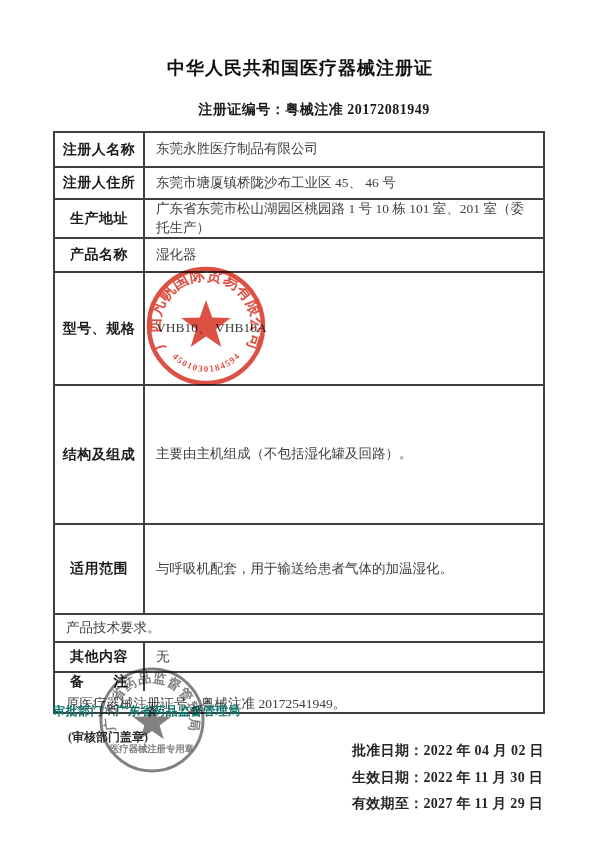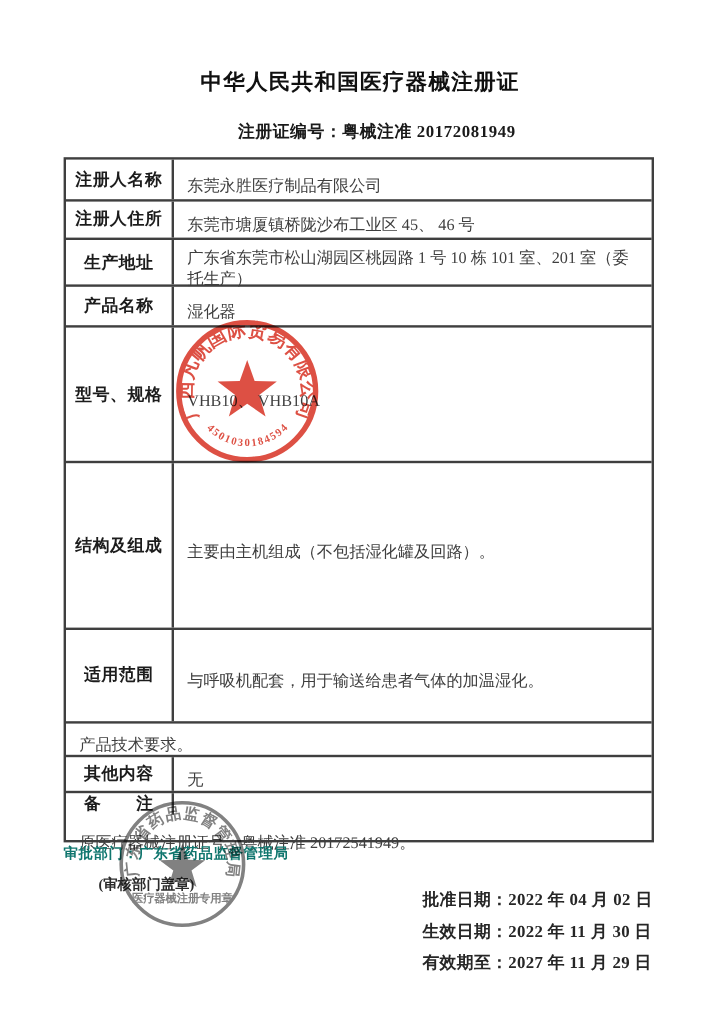--- a/index.html
+++ b/index.html
@@ -24,24 +24,24 @@
   .trow { display:flex; border-bottom:2px solid #3f3f3f; }
   .trow:last-child { border-bottom:none;flex-direction:column; }
   .tlabel {
     width:90px; min-width:90px; border-right:2px solid #3f3f3f;
     display:flex; align-items:center; justify-content:center;
     font-weight:bold; font-size:14px; color:#1c1c1c; letter-spacing:0.5px;
     text-align:right; padding:0 2px;
   }
   .tvalue {
     flex:1; display:flex; align-items:center;
-    font-size:13.5px; color:#3e3e3e; padding:14px 8px 3px 11px; line-height:1.55;
+    font-size:13.5px; color:#3e3e3e; padding:3px 8px 3px 11px; line-height:1.55;
   }
   .f-line1 { position:absolute; left:53px; top:703px; font-size:12px; font-weight:600; color:#0f766e; letter-spacing:0.5px; }
-  .f-line2 { position:absolute; left:82px; top:729px; font-size:12px; font-weight:600; color:#2b2b2b; }
+  .f-line2 { position:absolute; left:68px; top:729px; font-size:12px; font-weight:600; color:#2b2b2b; }
   .f-dates { position:absolute; left:352px; top:702px; font-size:14px; font-weight:600; color:#262626;margin-top:41px; }
   .f-dates .dline { display:block; line-height:15px; margin-bottom:11.5px; white-space:nowrap; letter-spacing:0.3px; }
   .stamp { position:absolute; mix-blend-mode:multiply; pointer-events:none; }
   .stamp-red  { left:126px; top:246px; opacity:0.88; }
   .stamp-grey { left:87px;  top:655px; opacity:0.85; }
 </style>
 </head>
 <body>
 
 <div class="page">
@@ -70,21 +70,21 @@
       <div class="tvalue">湿化器</div>
     </div>
     <div class="trow" style="height:113px">
       <div class="tlabel">型号、规格</div>
       <div class="tvalue">VHB10、 VHB10A</div>
     </div>
     <div class="trow" style="height:139px">
       <div class="tlabel">结构及组成</div>
       <div class="tvalue">主要由主机组成（不包括湿化罐及回路）。</div>
     </div>
-    <div class="trow" style="height:78px">
+    <div class="trow" style="height:90px">
       <div class="tlabel">适用范围</div>
       <div class="tvalue">与呼吸机配套，用于输送给患者气体的加温湿化。</div>
     </div>
     <div class="trow" style="height:28px">
       <div class="tvalue">产品技术要求。</div>
     </div>
     <div class="trow" style="height:30px">
       <div class="tlabel">其他内容</div>
       <div class="tvalue">无</div>
     </div>

